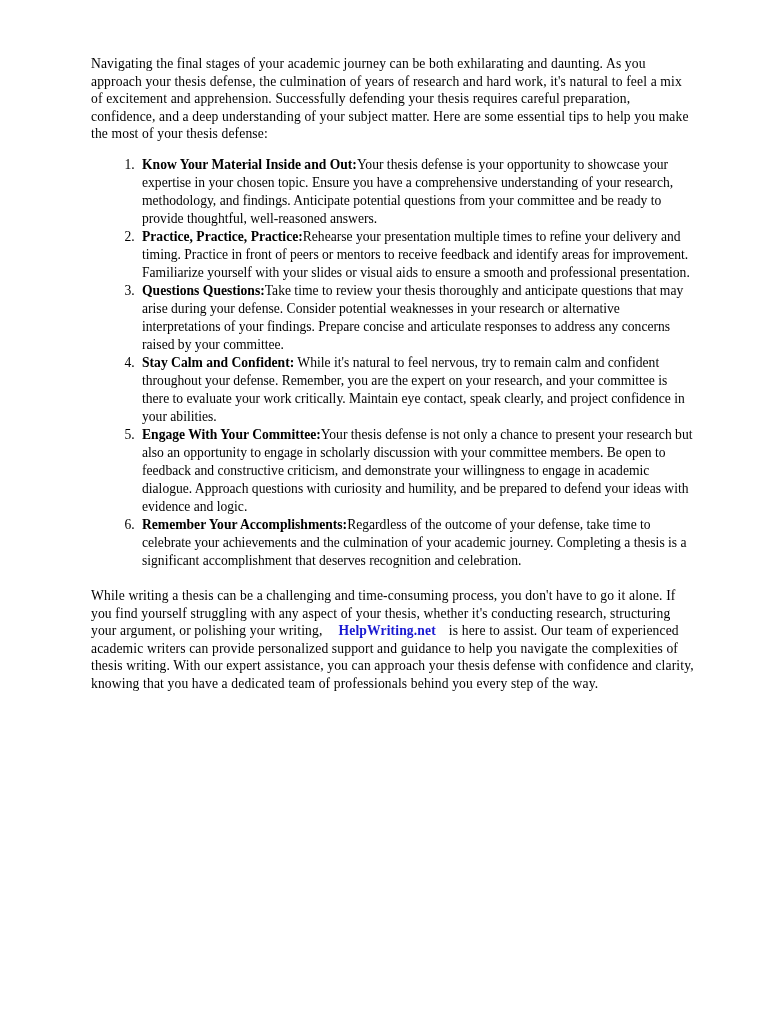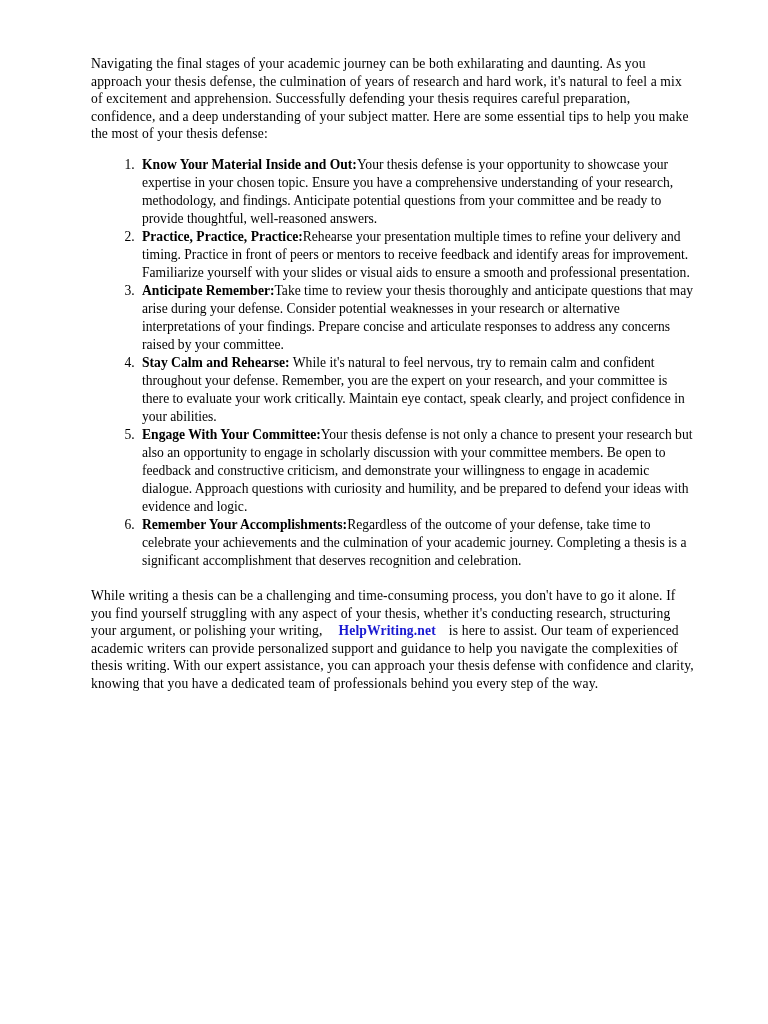--- a/index.html
+++ b/index.html
@@ -74,24 +74,24 @@
   <p class="body-text intro">Navigating the final stages of your academic journey can be both exhilarating and daunting. As you approach your thesis defense, the culmination of years of research and hard work, it's natural to feel a mix of excitement and apprehension. Successfully defending your thesis requires careful preparation, confidence, and a deep understanding of your subject matter. Here are some essential tips to help you make the most of your thesis defense:</p>
 
   <ol class="tips">
     <li>
       <span class="tip-title">Know Your Material Inside and Out:</span><span>Your thesis defense is your opportunity to showcase your expertise in your chosen topic. Ensure you have a comprehensive understanding of your research, methodology, and findings. Anticipate potential questions from your committee and be ready to provide thoughtful, well-reasoned answers.</span>
     </li>
     <li>
       <span class="tip-title">Practice, Practice, Practice:</span><span>Rehearse your presentation multiple times to refine your delivery and timing. Practice in front of peers or mentors to receive feedback and identify areas for improvement. Familiarize yourself with your slides or visual aids to ensure a smooth and professional presentation.</span>
     </li>
     <li>
-      <span class="tip-title">Anticipate Remember:</span><span>Take time to review your thesis thoroughly and anticipate questions that may arise during your defense. Consider potential weaknesses in your research or alternative interpretations of your findings. Prepare concise and articulate responses to address any concerns raised by your committee.</span>
+      <span class="tip-title">Questions Questions:</span><span>Take time to review your thesis thoroughly and anticipate questions that may arise during your defense. Consider potential weaknesses in your research or alternative interpretations of your findings. Prepare concise and articulate responses to address any concerns raised by your committee.</span>
     </li>
     <li>
-      <span class="tip-title">Stay Calm and Rehearse:</span><span> While it's natural to feel nervous, try to remain calm and confident throughout your defense. Remember, you are the expert on your research, and your committee is there to evaluate your work critically. Maintain eye contact, speak clearly, and project confidence in your abilities.</span>
+      <span class="tip-title">Stay Calm and Confident:</span><span> While it's natural to feel nervous, try to remain calm and confident throughout your defense. Remember, you are the expert on your research, and your committee is there to evaluate your work critically. Maintain eye contact, speak clearly, and project confidence in your abilities.</span>
     </li>
     <li>
       <span class="tip-title">Engage With Your Committee:</span><span>Your thesis defense is not only a chance to present your research but also an opportunity to engage in scholarly discussion with your committee members. Be open to feedback and constructive criticism, and demonstrate your willingness to engage in academic dialogue. Approach questions with curiosity and humility, and be prepared to defend your ideas with evidence and logic.</span>
     </li>
     <li>
       <span class="tip-title">Remember Your Accomplishments:</span><span>Regardless of the outcome of your defense, take time to celebrate your achievements and the culmination of your academic journey. Completing a thesis is a significant accomplishment that deserves recognition and celebration.</span>
     </li>
   </ol>
 
   <p class="body-text outro">

